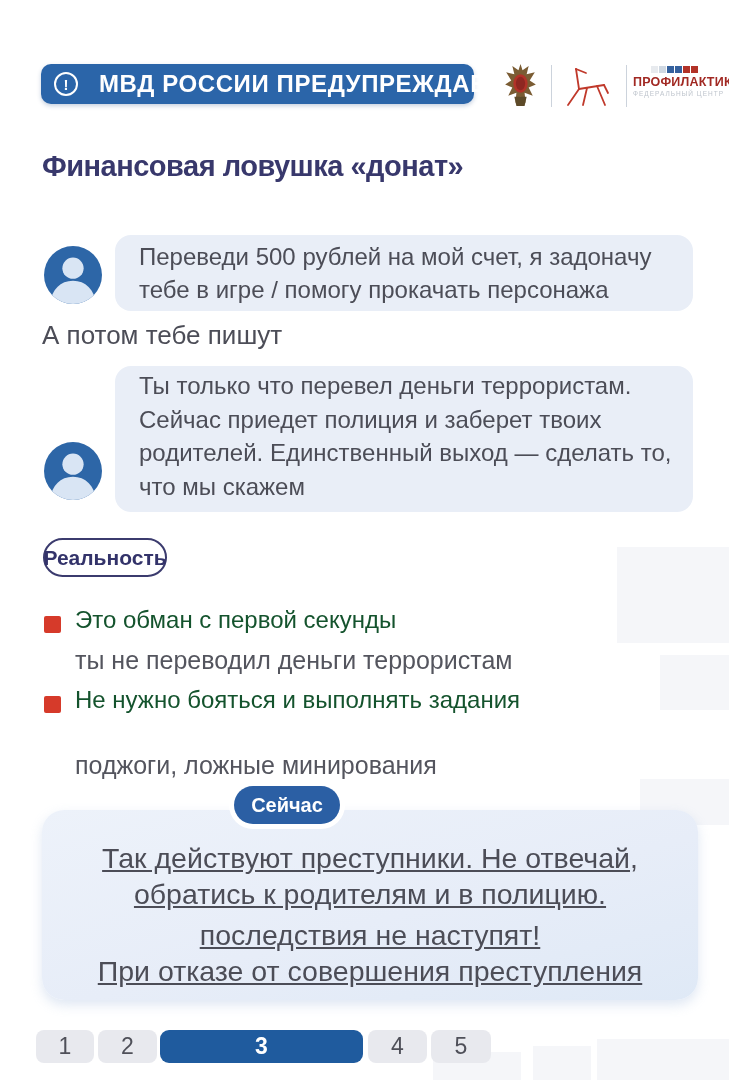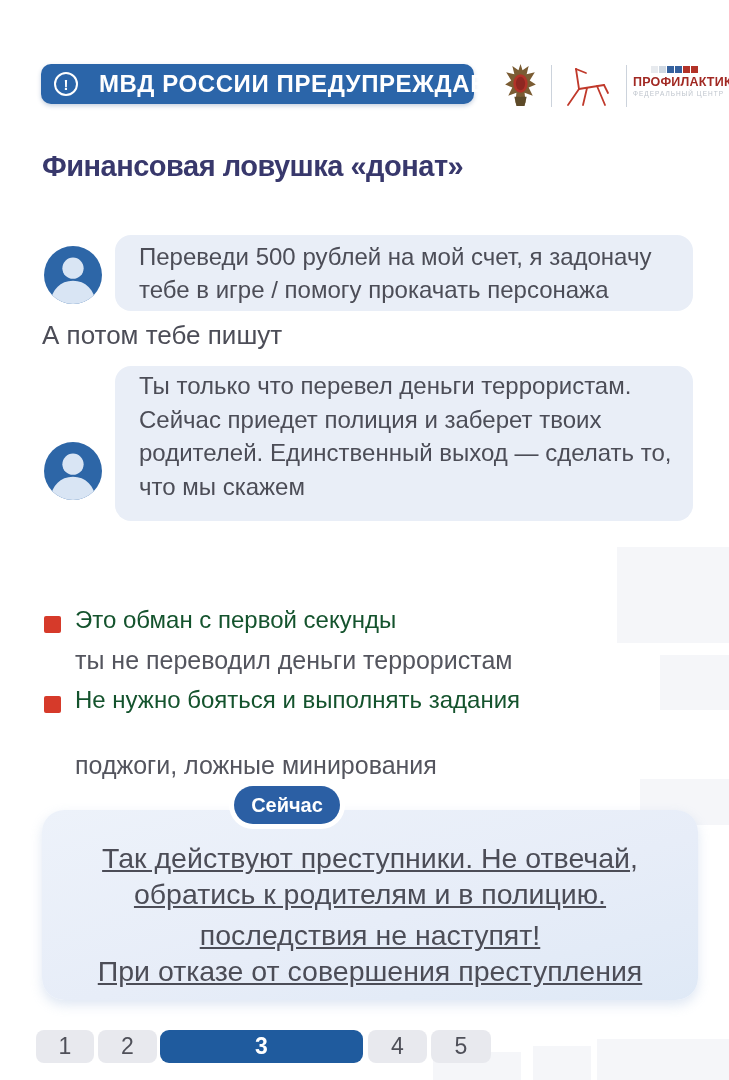--- a/index.html
+++ b/index.html
@@ -168,41 +168,44 @@
       </g>
     </svg>
   </div>
   <div class="bubble" style="top:235px;">
     <div class="line">Переведи 500 рублей на мой счет, я задоначу</div>
     <div class="line">тебе в игре / помогу прокачать персонажа</div>
   </div>
 
   <div class="between-label">А потом тебе пишут</div>
 
-  <div class="bubble" style="top:366px;padding-top:3px;padding-bottom:18px;line-height:33.5px;">
+  <div class="bubble" style="top:366px;padding-top:3px;padding-bottom:9px;line-height:33.5px;">
     <div class="line">Ты только что перевел деньги террористам.</div>
     <div class="line">Сейчас приедет полиция и заберет твоих</div>
     <div class="line">родителей. Единственный выход — сделать то,</div>
     <div class="line">что мы скажем</div>
   </div>
   <div class="avatar" style="left:44px;top:442px;">
     <svg width="58" height="58" viewBox="0 0 60 60">
       <defs>
           <clipPath id="av2">
             <circle cx="30" cy="30" r="30"></circle>
           </clipPath>
         </defs>
       <circle cx="30" cy="30" r="30" fill="#2d66a7"></circle>
       <g clip-path="url(#av2)" fill="#d9e5f4">
         <circle cx="30" cy="23" r="11"></circle>
         <path d="M30 36 C17 36 8 45 6 60 L54 60 C52 45 43 36 30 36 Z"></path>
       </g>
     </svg>
   </div>
 
+  <div class="reality-pill">
+    <span>Реальность</span>
+  </div>
 
   <div class="bullet-square" style="top:616px;"></div>
   <div class="point-headline" style="top:606px;">Это обман с первой секунды</div>
   <div class="point-sub" style="top:646px;">ты не переводил деньги террористам</div>
 
   <div class="bullet-square" style="top:696px;"></div>
   <div class="point-headline" style="top:686px;">Не нужно бояться и выполнять задания</div>
   <div class="point-sub" style="top:751px;">поджоги, ложные минирования</div>
 
   <div class="remember-box"></div>

